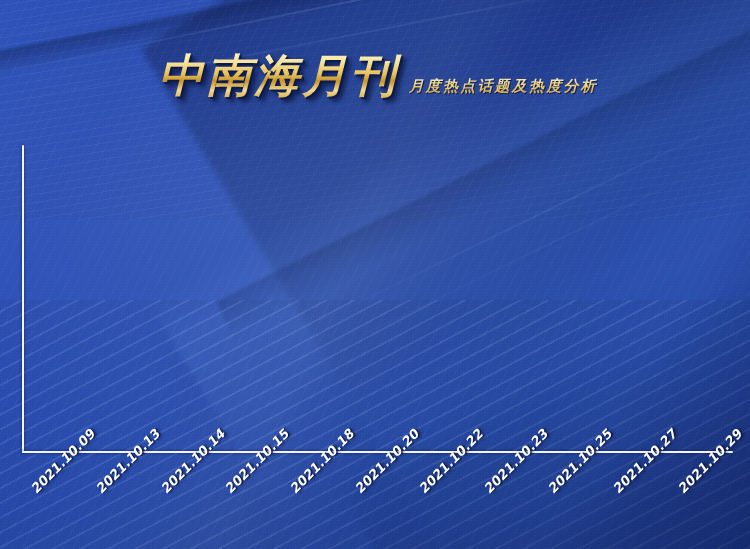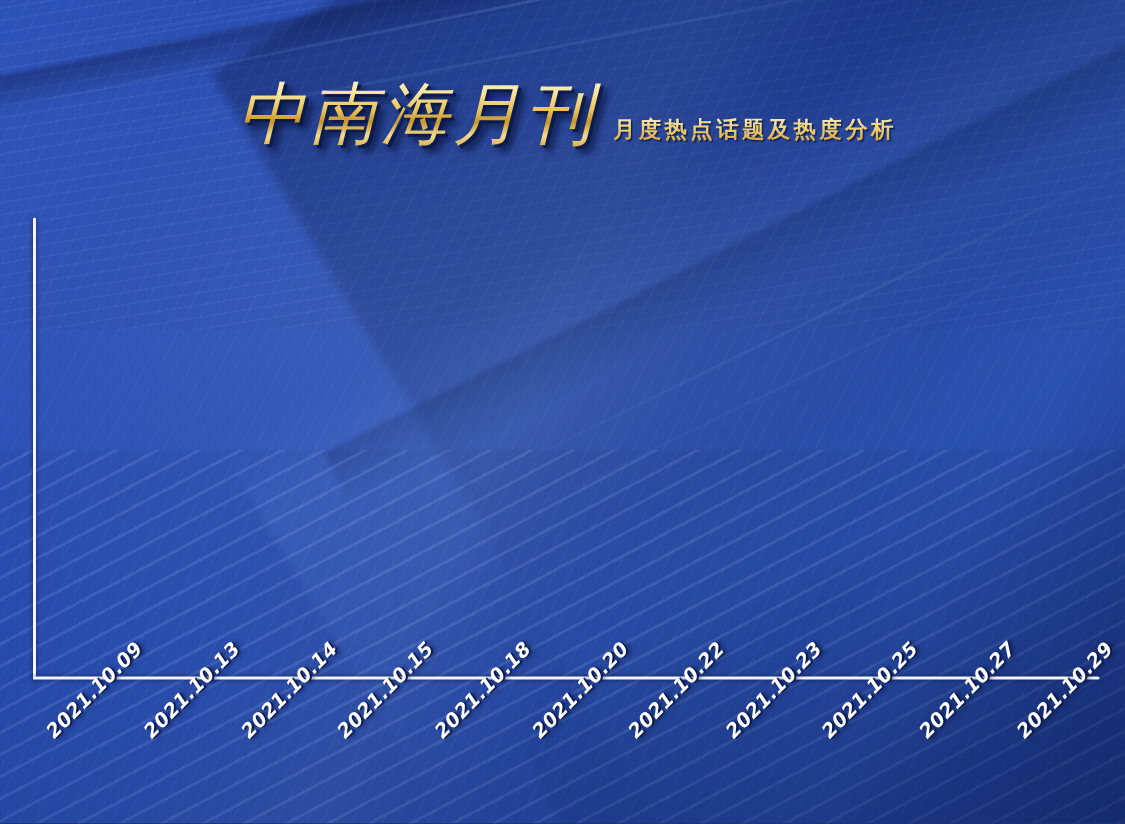--- a/index.html
+++ b/index.html
@@ -179,21 +179,21 @@
     position: absolute;
     left: 0;
     right: 0;
     top: 52px;
     text-align: center;
     z-index: 8;
   }
   .main-title {
     font-family: "DejaVu Sans", "Liberation Sans", sans-serif;
     font-size: 45px;
-    font-weight: normal;
+    font-weight: bold;
     font-style: italic;
     letter-spacing: 3px;
     line-height: 1.05;
     background-image: linear-gradient(to bottom,
       #fdf3c9 0%,
       #f7e39a 22%,
       #e8c25c 46%,
       #c8962c 62%,
       #f2da93 82%,
       #d9ab45 100%);
@@ -214,20 +214,21 @@
     font-weight: bold;
     letter-spacing: 2.2px;
     color: #f1d48a;
     background-image: linear-gradient(to bottom, #fbeec0 0%, #edc967 55%, #d2a23d 100%);
     -webkit-background-clip: text;
     background-clip: text;
     -webkit-text-fill-color: transparent;
     color: transparent;
     filter: drop-shadow(1px 1px 0px rgba(11,26,74,0.85));
     display: inline-block;
+    font-style: italic;
   }
 
   
   .chart-area {
     position: absolute;
     left: 0;
     top: 0;
     width: 750px;
     height: 549px;
     z-index: 6;

